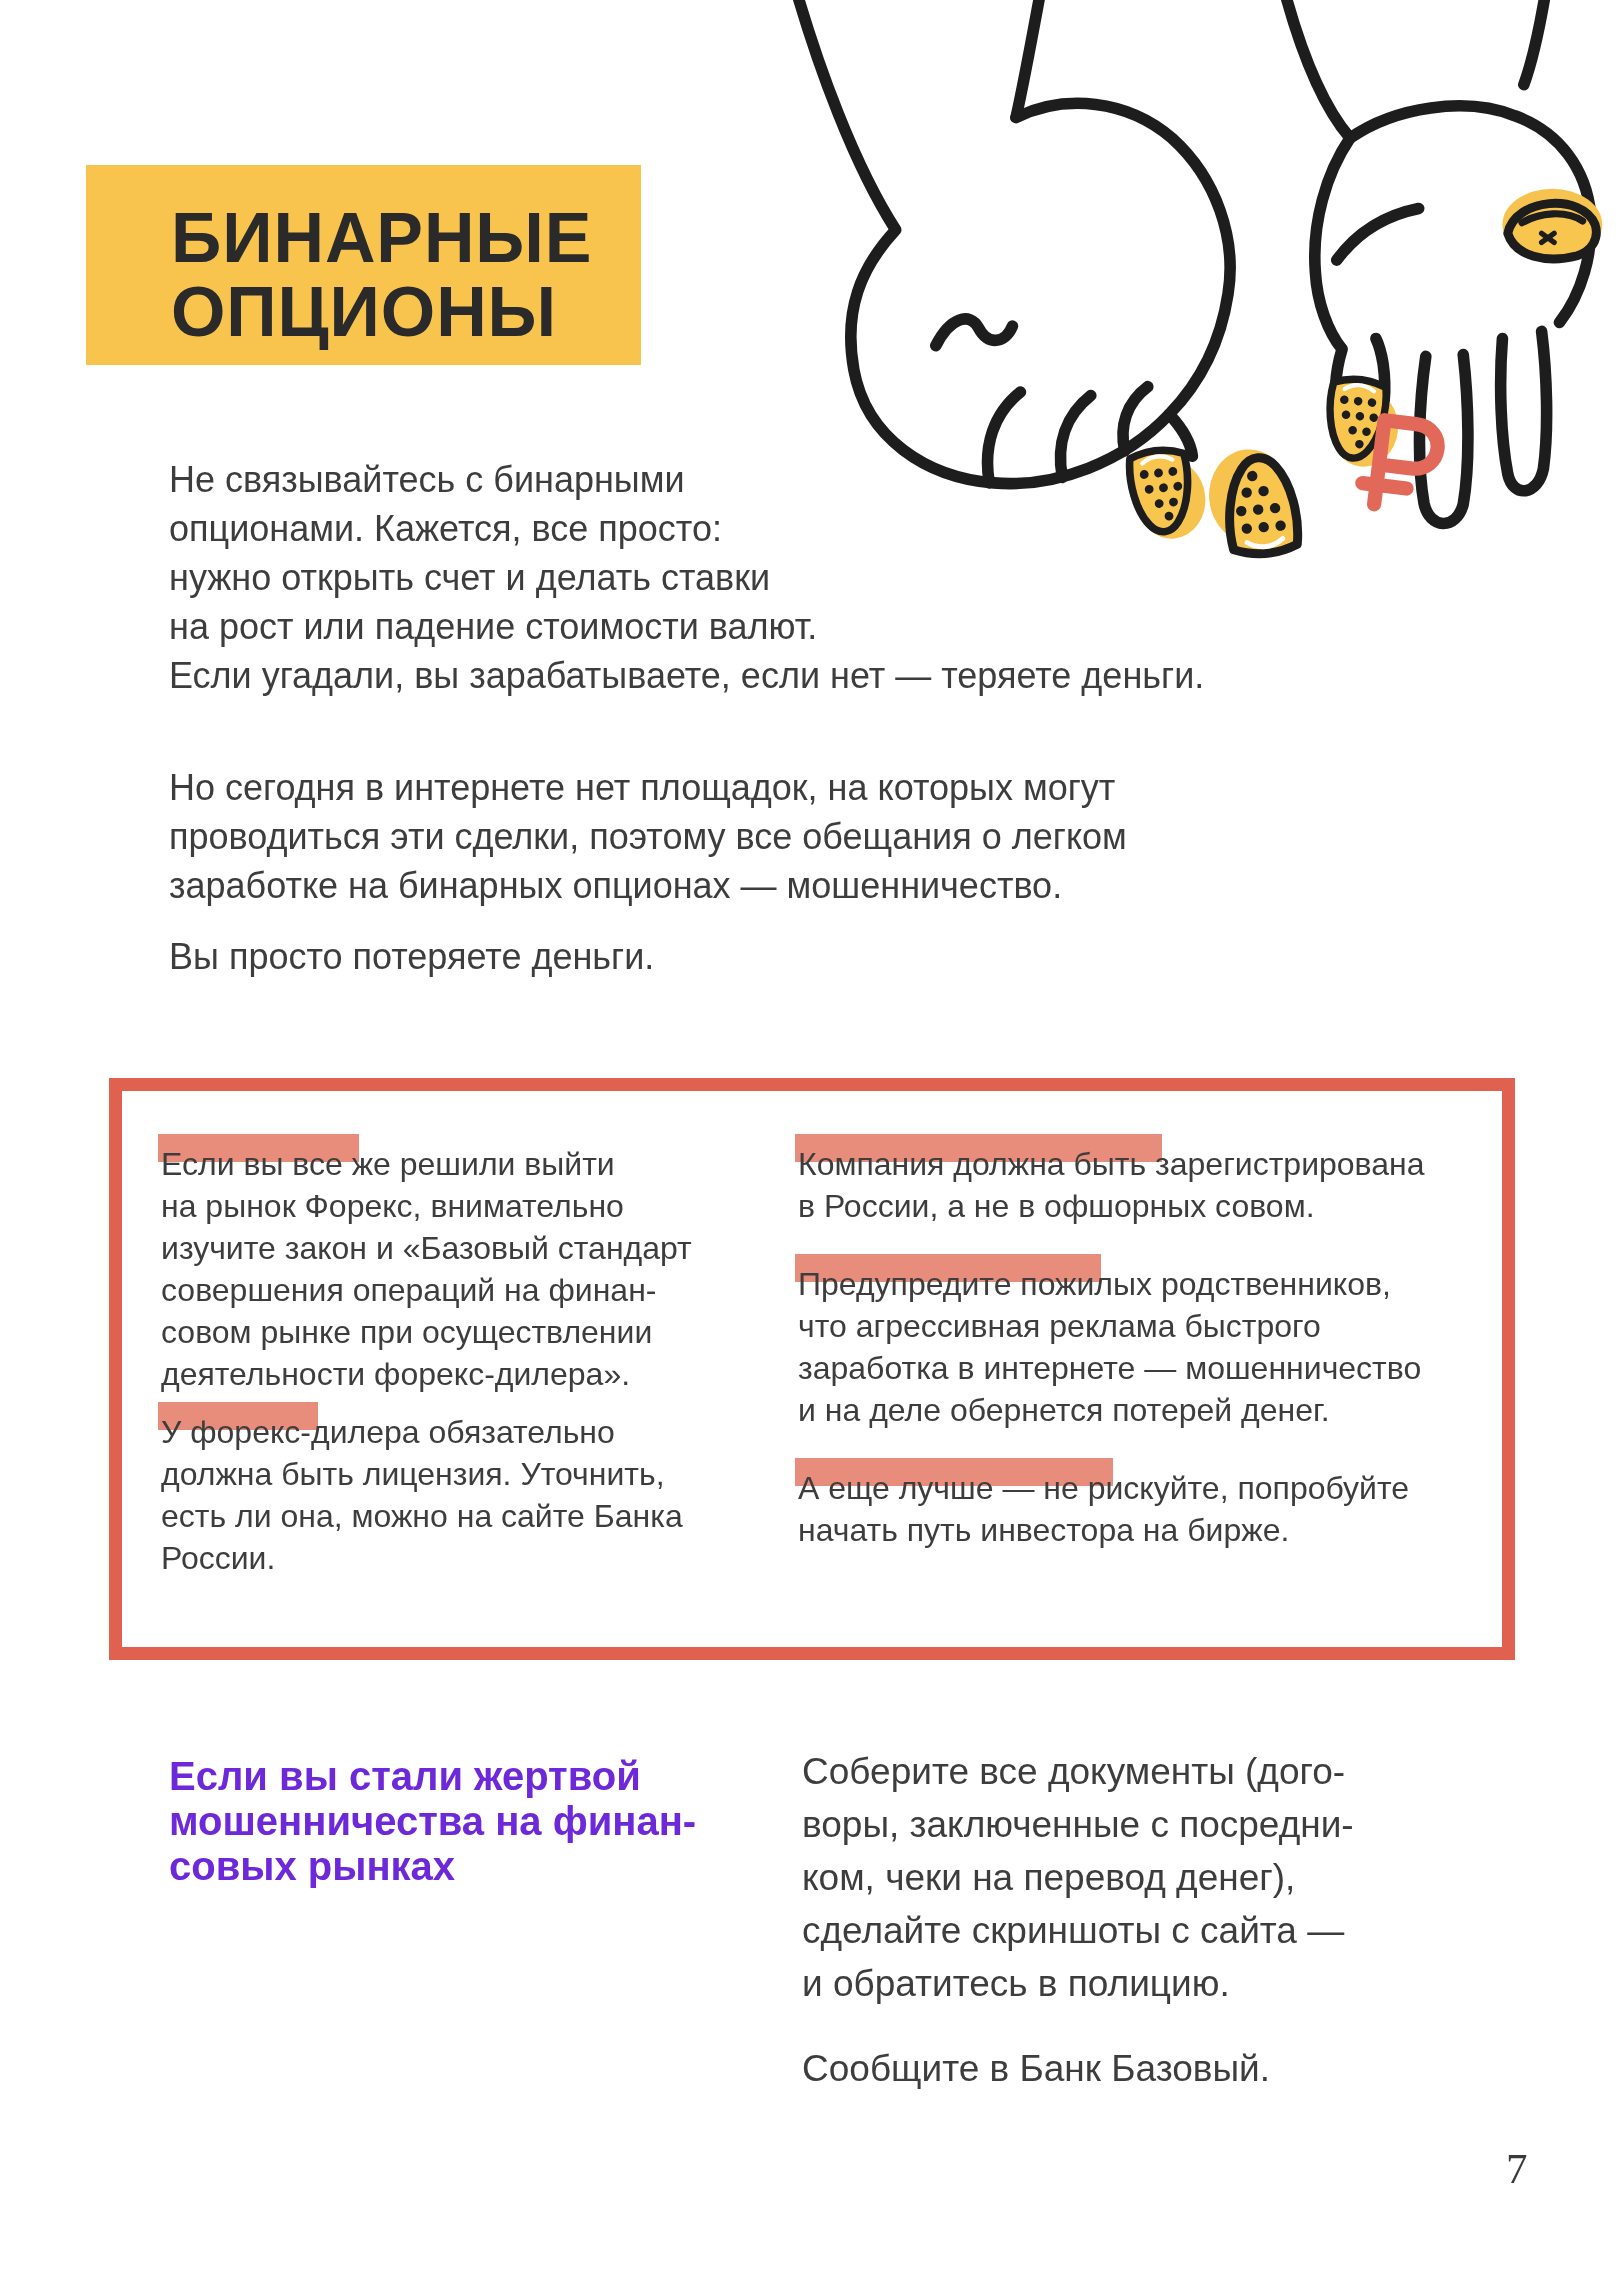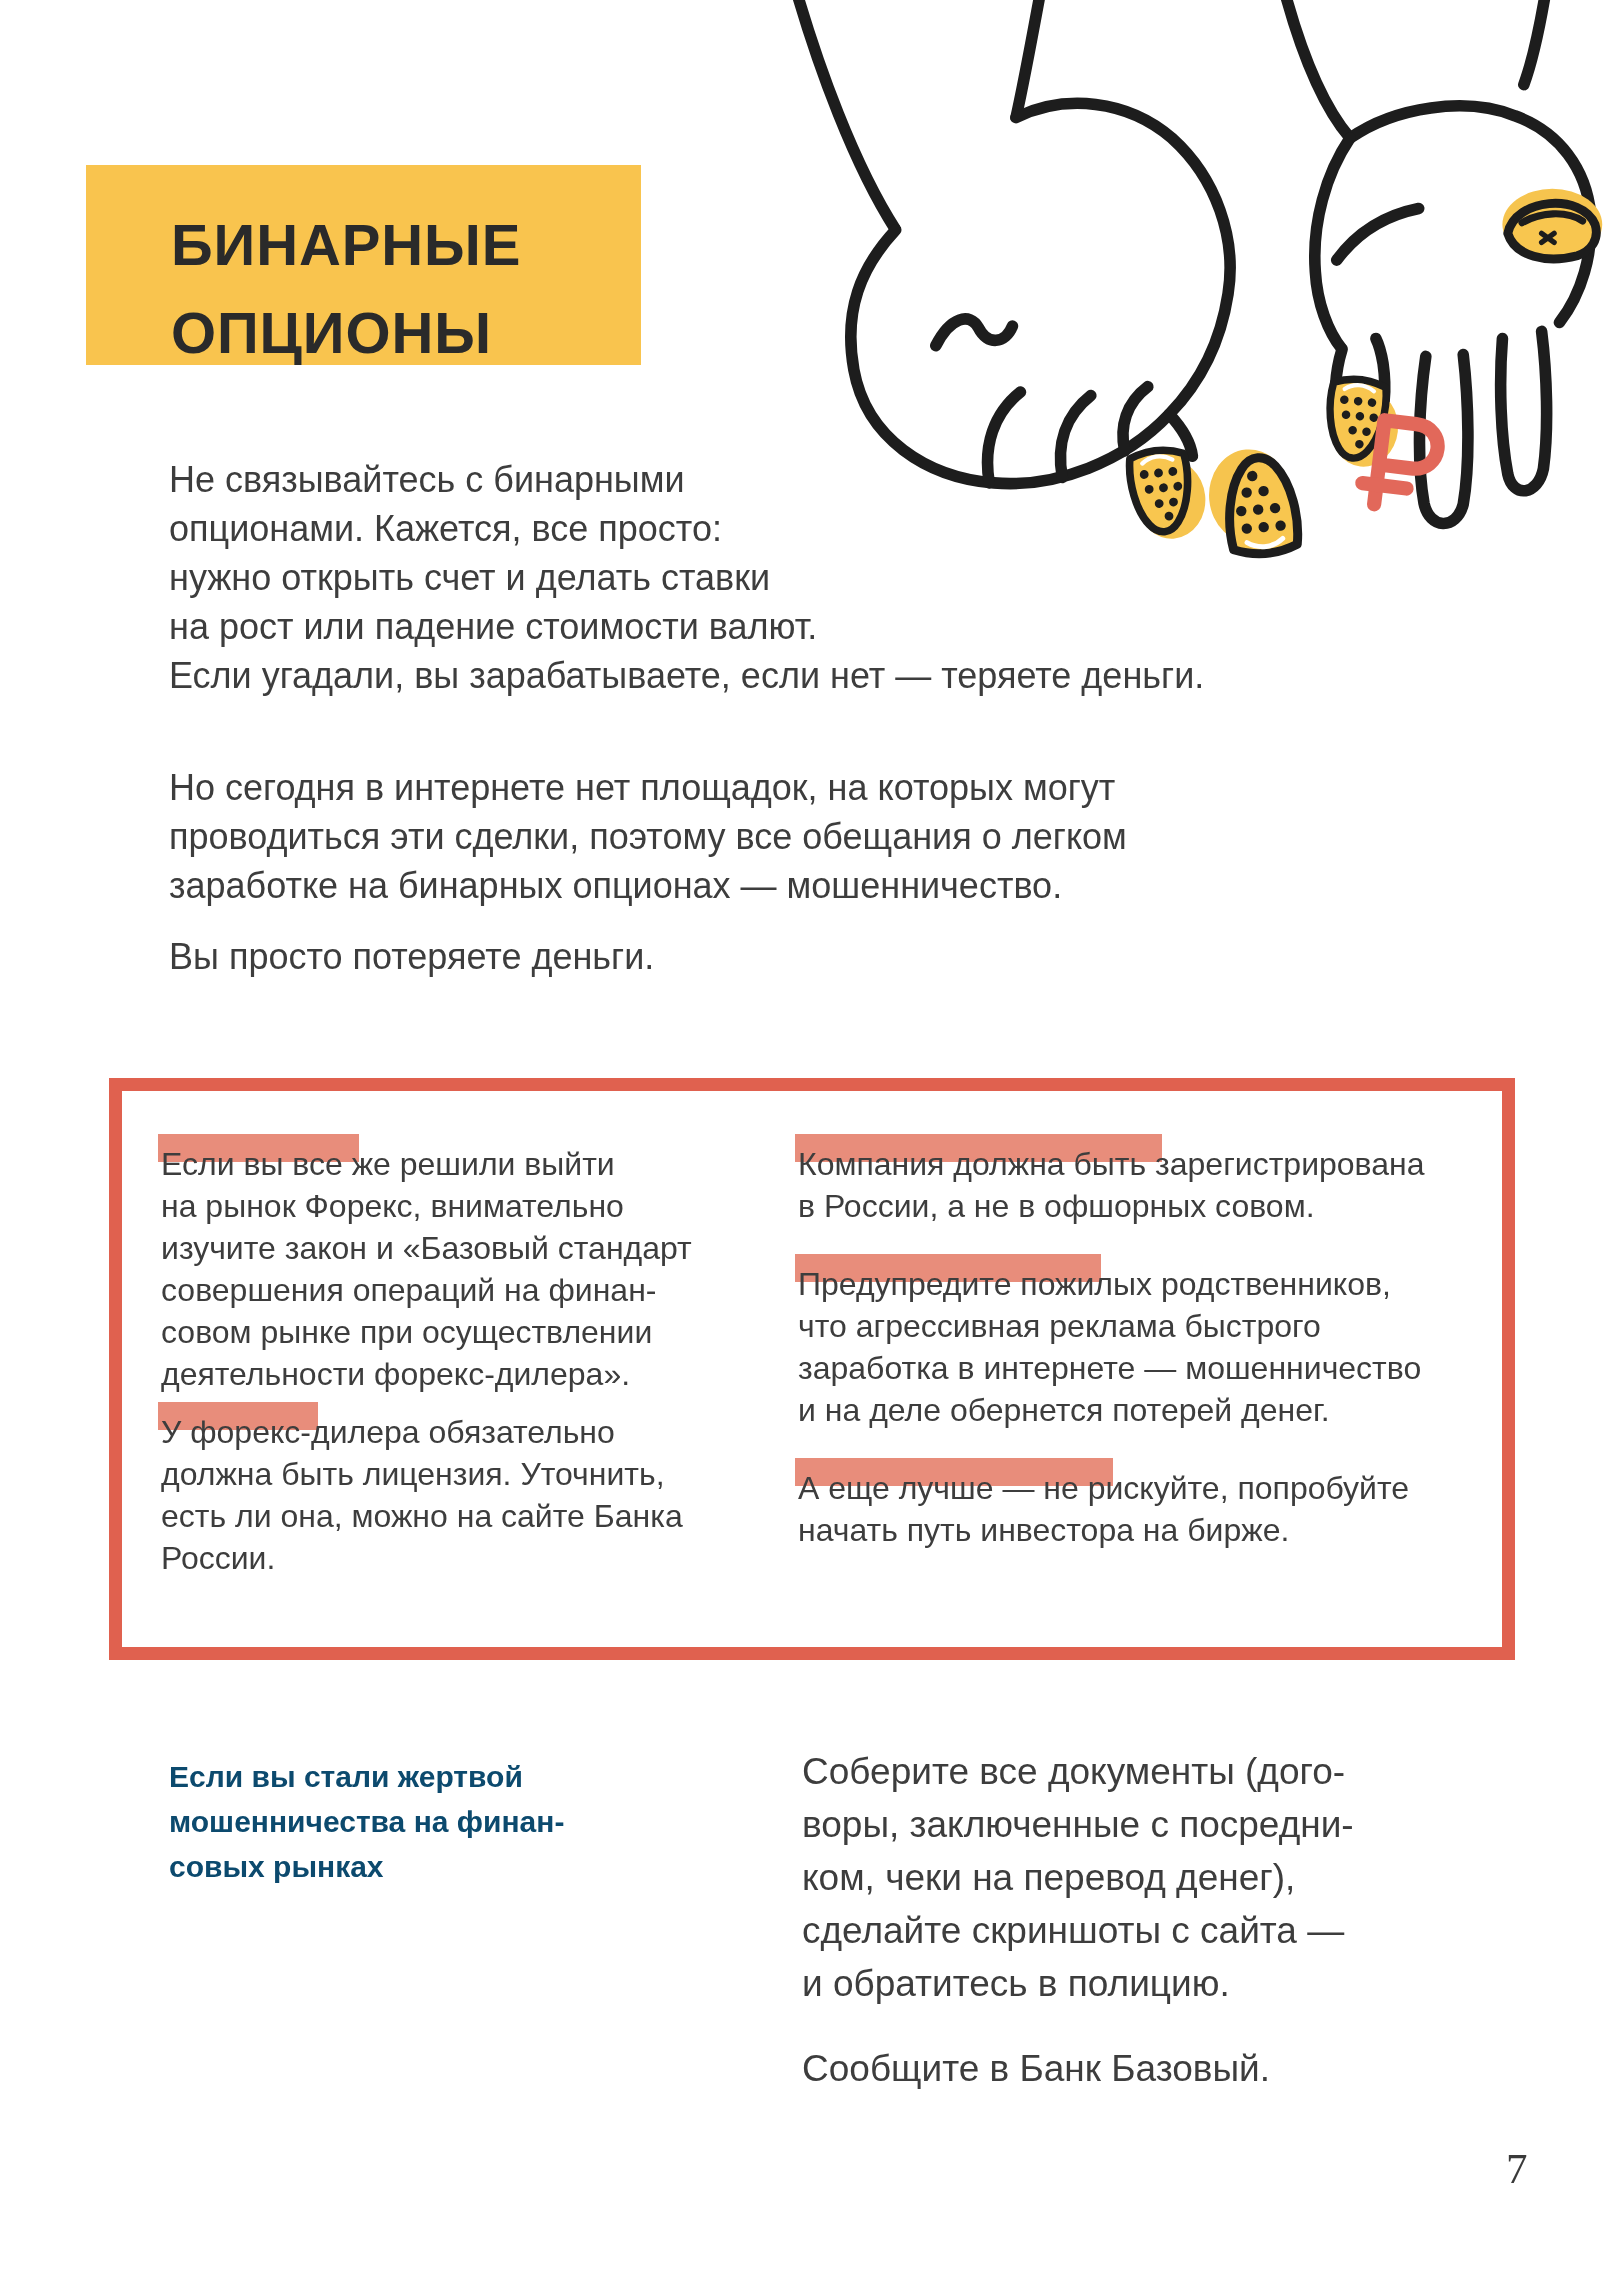--- a/index.html
+++ b/index.html
@@ -14,21 +14,21 @@
   }
   .abs{position:absolute;}
 
   
   .title-bg{
     left:86px;top:165px;width:555px;height:200px;
     background:#f9c44e;
   }
   .page-title{
     left:171px;top:201px;
-    font-size:58px;line-height:88px;font-weight:700;
+    font-size:70px;line-height:74px;font-weight:700;
     letter-spacing:0.9px;color:#2a2a2a;
     white-space:pre-line;
   }
 
   
   .illustration{left:713px;top:0;width:908px;height:588px;}
 
   
   .intro{left:169px;top:455px;width:1274px;font-size:36px;line-height:49px;}
   .intro p{margin:0;white-space:pre-line;}
@@ -51,21 +51,21 @@
   .hl{position:relative;}
   .hl::before{
     content:"";position:absolute;z-index:-1;
     left:-2.7px;right:-7.1px;top:-12.5px;height:28.5px;
     background:#e88d7b;
   }
 
   
   .victim-heading{
     left:169px;top:1754px;width:579px;
-    font-size:30px;line-height:45px;font-weight:700;color:#0c4a6e;
+    font-size:40px;line-height:45px;font-weight:700;color:#6d28d9;
     white-space:pre-line;
   }
   .victim-text{left:802px;top:1745px;width:642px;font-size:37px;line-height:53px;}
   .victim-text p{margin:0;white-space:pre-line;}
   .victim-text p + p{margin-top:32px;}
 
   
   .page-number{
     left:1506px;top:2144px;
     font-family:"Liberation Serif",serif;

